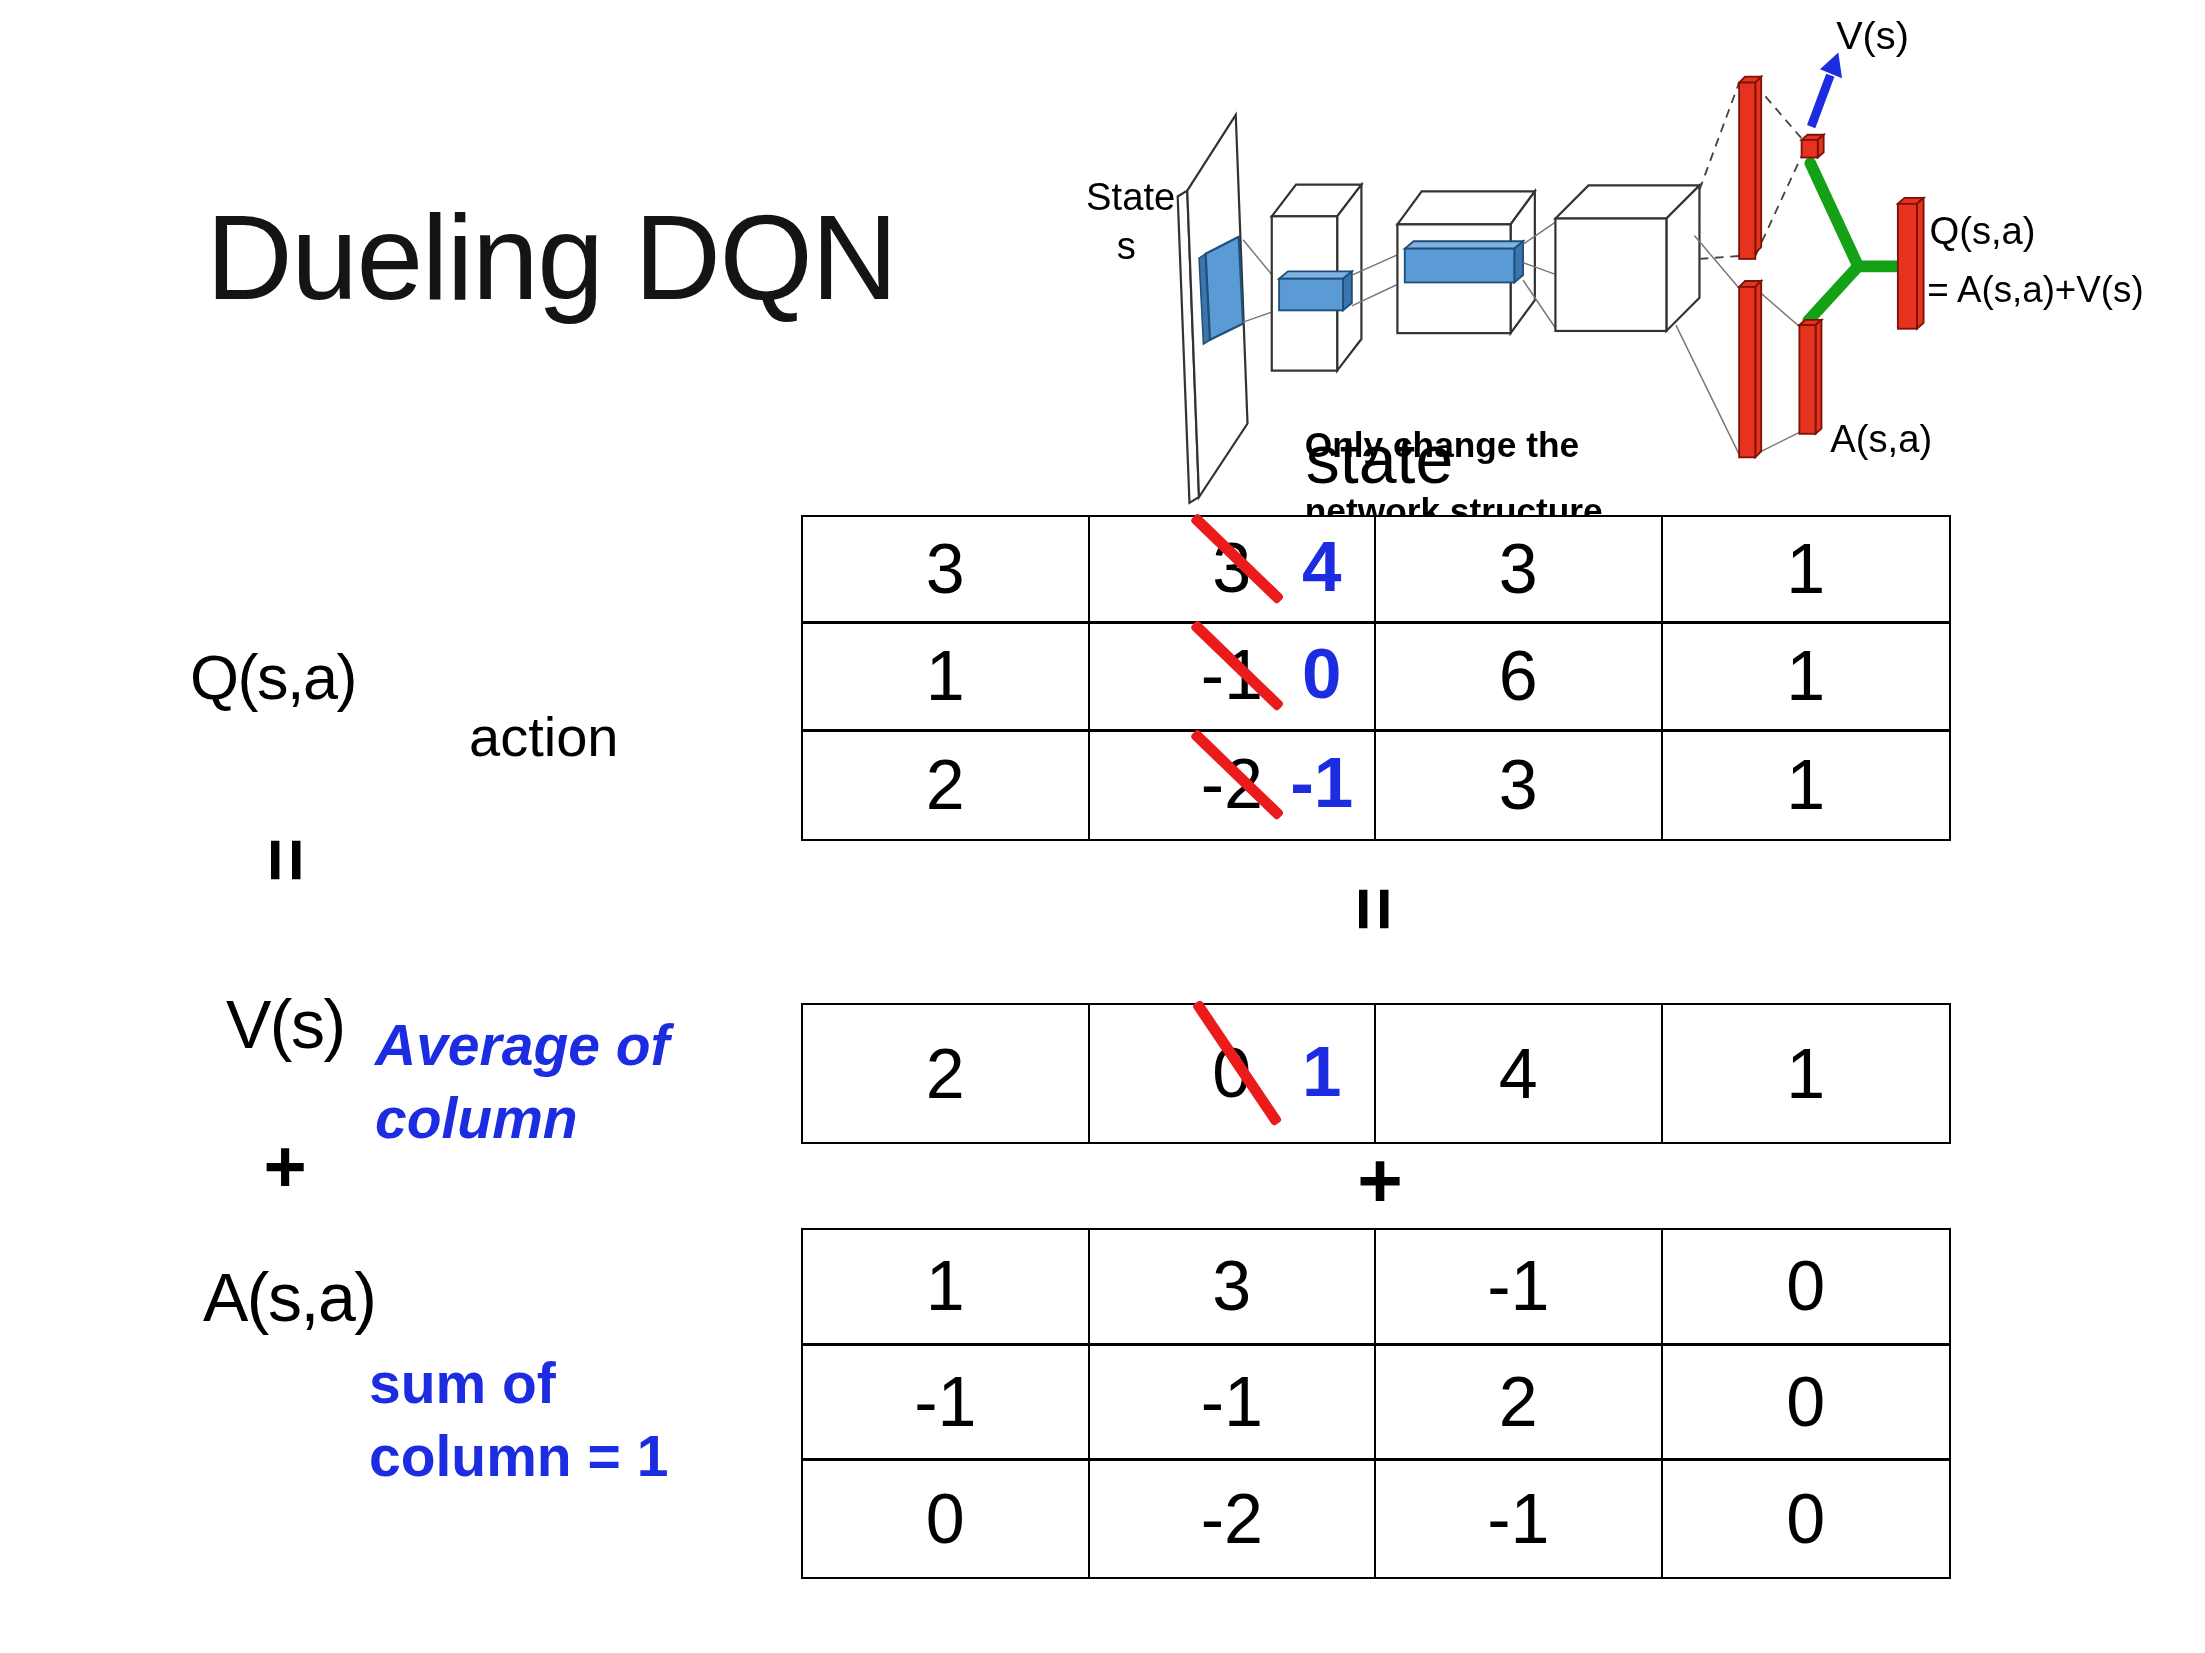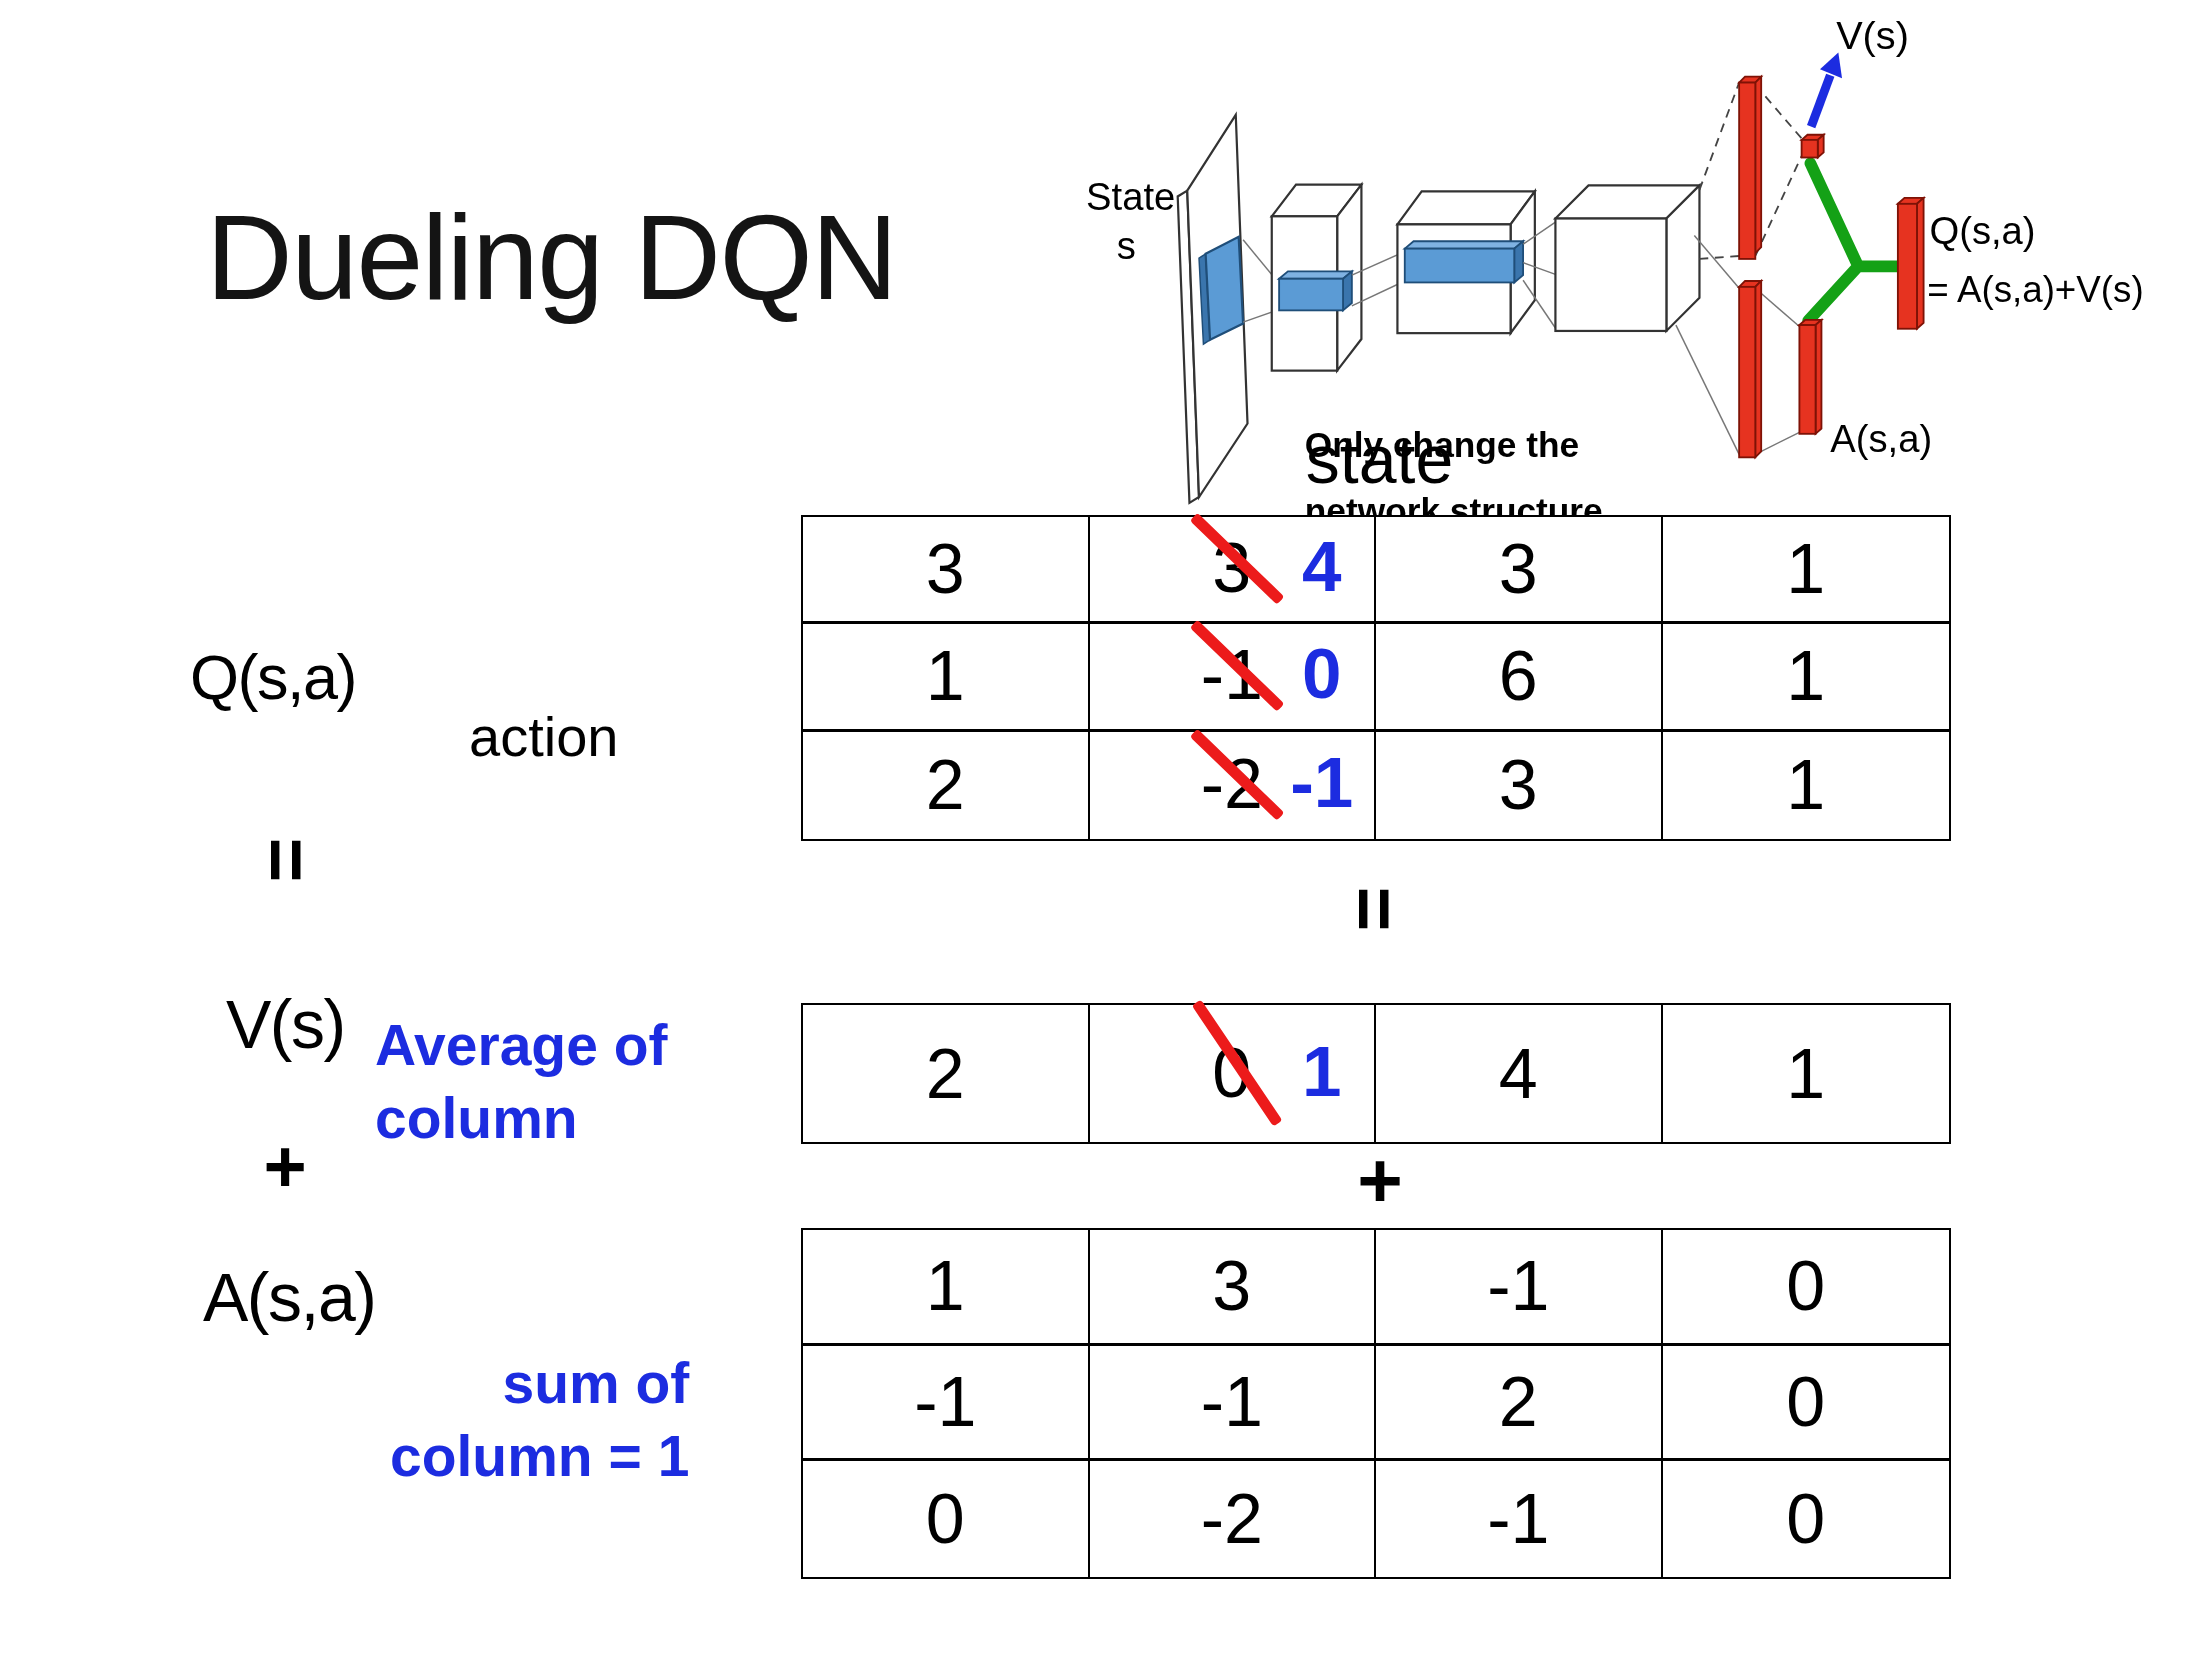--- a/index.html
+++ b/index.html
@@ -40,22 +40,22 @@
   #lbl-v{left:226px;top:985px;font-size:68px;letter-spacing:-1.5px;}
   #lbl-a{left:203px;top:1258px;font-size:68px;letter-spacing:-1.5px;}
   #state-hdr{left:1250px;top:420px;width:259px;text-align:center;font-size:68px;}
   .rot-eq{position:absolute;width:88px;height:88px;display:flex;align-items:center;justify-content:center;font-size:77px;font-weight:700;transform:rotate(90deg);}
   #eq-left{left:243px;top:816px;}
   #eq-mid{left:1331px;top:865px;}
   .plus{position:absolute;width:88px;text-align:center;font-size:74px;font-weight:600;line-height:1;}
   #plus-left{left:241px;top:1130px;}
   #plus-mid{left:1336px;top:1141px;font-size:78px;}
   .blue-note{position:absolute;color:var(--blue);font-weight:600;font-size:57px;line-height:73px;white-space:pre-line;}
-  #note-avg{left:375px;top:1009px;}
-  #note-sum{left:390px;top:1347px;text-align:right;}
+  #note-avg{left:375px;top:1009px;font-style:italic;}
+  #note-sum{left:369px;top:1347px;}
 </style>
 </head>
 <body>
 
 <div id="title" class="abs">Dueling DQN</div>
 
 <svg id="diagram" class="abs" width="1117" height="559" viewBox="0 0 1520 760">
 
   <text x="88" y="285" font-size="52" text-anchor="middle">State</text>
   <text x="82" y="352" font-size="52" text-anchor="middle">s</text>

